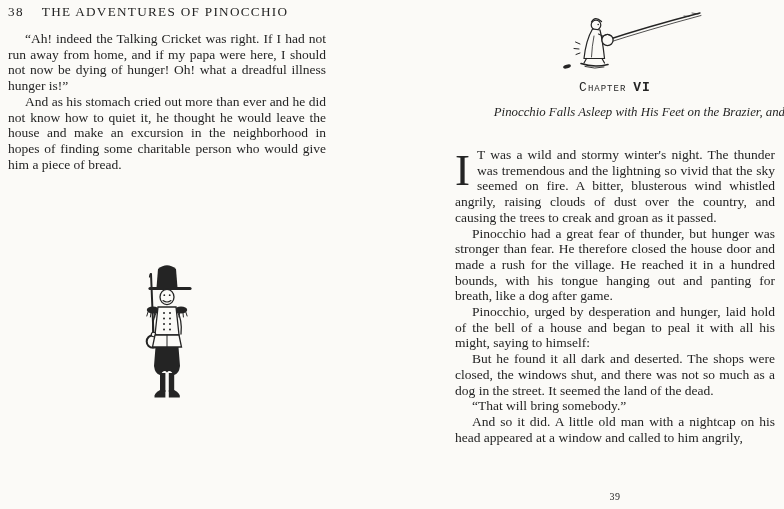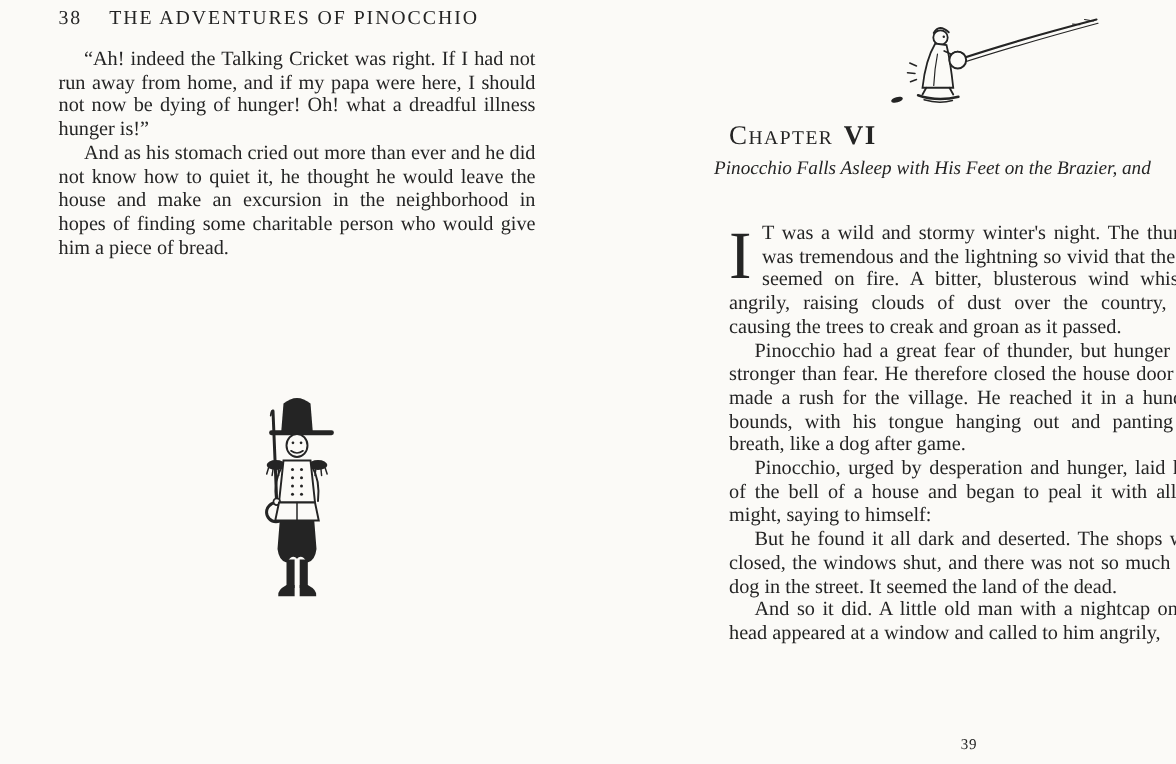--- a/index.html
+++ b/index.html
@@ -3,21 +3,21 @@
 <meta charset="utf-8">
 <style>
   * { box-sizing: border-box; }
   html,body { margin:0; padding:0; }
   body {
     width:784px; height:509px; position:relative; overflow:hidden;
     background:#fbfaf7;
     font-family:"Liberation Serif","DejaVu Serif",serif;
     color:#242424;
   }
-  .page { position:absolute; top:0; height:509px;margin-left:31px; }
+  .page { position:absolute; top:0; height:509px; }
   #left-page  { left:0;   width:392px; }
   #right-page { left:440px; width:344px; }
 
   
   .running-header {
     position:absolute; top:4px; left:8px; width:318px;
     font-size:13.2px; letter-spacing:1.3px; white-space:nowrap;
   }
   .running-header .folio { display:inline-block; margin-right:18px; }
   .body-text { position:absolute; text-align:justify;
@@ -25,27 +25,27 @@
   #left-body { top:31px; left:8px; width:318px; }
   .body-text p { margin:0; text-indent:17px; }
   .body-text p.noindent { text-indent:0; }
 
   #soldier { position:absolute; left:138px; top:261px; width:58px; height:142px; }
 
   
   #chapter-ornament { position:absolute; left:102px; top:8px; width:164px; height:64px; }
   .chapter-heading {
     position:absolute; top:80px; left:15px; width:320px;
-    text-align:left; font-size:18px; letter-spacing:1px;
+    text-align:center; font-size:13px; letter-spacing:1px;font-family:Liberation Mono, monospace;
   }
   .chapter-heading .chapter-word { font-variant:small-caps; }
   .chapter-heading .chapter-numeral { font-weight:bold; margin-left:7px; }
   .chapter-subtitle {
     position:absolute; top:104px; left:5px; width:340px;
-    text-align:left; font-style:italic; font-size:12.8px; line-height:16.5px;
+    text-align:right; font-style:italic; font-size:12.8px; line-height:16.5px;
   }
   #right-body { top:147px; left:15px; width:320px; }
   .dropcap {
     float:left; font-size:45px; line-height:42px;
     padding:2px 7px 0 0; font-weight:normal;
   }
   .folio-bottom {
     position:absolute; top:491px; left:15px; width:320px;
     text-align:center; font-size:10px; letter-spacing:0.5px;
   }
@@ -147,17 +147,18 @@
 
   <div class="chapter-subtitle">
     <div>Pinocchio Falls Asleep with His Feet on the Brazier, and</div>
   </div>
 
   <div class="body-text" id="right-body">
     <p class="noindent"><span class="dropcap">I</span><span>T was a wild and stormy winter's night.  The thunder was tremendous and the lightning so vivid that the sky seemed on fire.  A bitter, blusterous wind whistled angrily, raising clouds of dust over the country, and causing the trees to creak and groan as it passed.</span></p>
     <p>Pinocchio had a great fear of thunder, but hunger was stronger than fear.  He therefore closed the house door and made a rush for the village.  He reached it in a hundred bounds, with his tongue hanging out and panting for breath, like a dog after game.</p>
     <p>Pinocchio, urged by desperation and hunger, laid hold of the bell of a house and began to peal it with all his might, saying to himself:</p>
     <p>But he found it all dark and deserted.  The shops were closed, the windows shut, and there was not so much as a dog in the street.  It seemed the land of the dead.</p>
+    <p>“That will bring somebody.”</p>
     <p>And so it did.  A little old man with a nightcap on his head appeared at a window and called to him angrily,</p>
   </div>
 
   <div class="folio-bottom">39</div>
 </div>
 
 </body></html>

